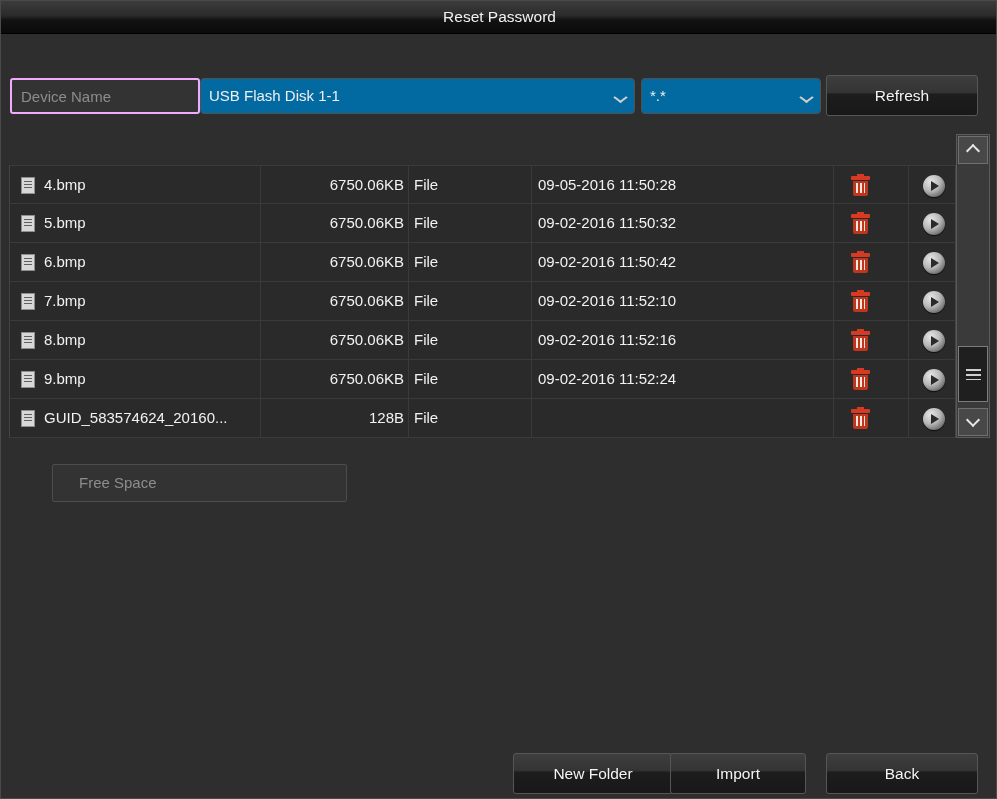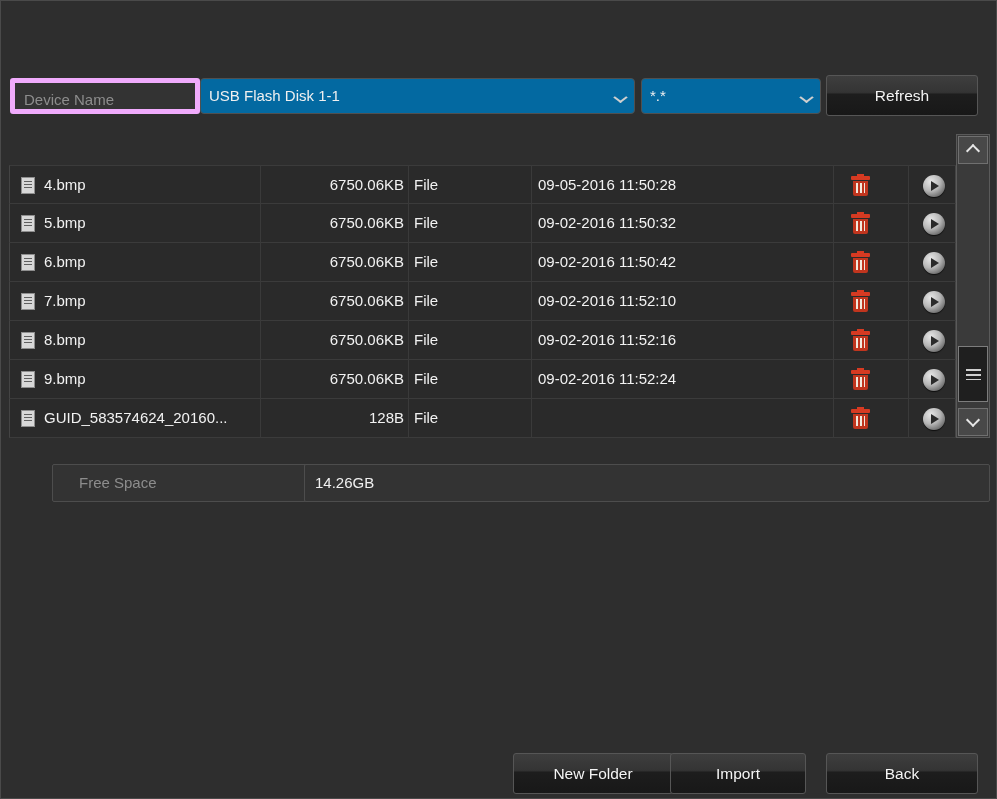--- a/index.html
+++ b/index.html
@@ -45,21 +45,21 @@
     position: absolute;
     left: 0; top: 33px;
     width: 997px;
     height: 58px;
   }
   .lbl-device {
     position: absolute;
     left: 9px; top: 44px;
     width: 190px; height: 36px;
     background: #333333;
-    border: 5px solid #f0abfc;
+    border: 2px solid #f0abfc;
     border-radius: 3px;
     box-sizing: border-box;
     color: #8d8d8d;
     font-size: 15px;
     line-height: 34px;
     padding-left: 9px;
   }
   .combo {
     position: absolute;
     background: #0369a1;
@@ -370,20 +370,23 @@
   }
   .btn-newfolder { left: 512px; width: 160px; }
   .btn-import    { left: 669px; width: 136px; }
   .btn-back      { left: 825px; width: 152px; }
 </style>
 </head>
 <body>
 
 <div id="app">
 
+  <div class="titlebar">
+    <div class="titlebar-text">Reset Password</div>
+  </div>
 
   <div class="toolbar">
     <div class="lbl-device">Device Name</div>
 
     <div class="combo combo-device">
       <span>USB Flash Disk 1-1</span>
       <span class="chev"></span>
     </div>
 
     <div class="combo combo-filter">
@@ -497,21 +500,20 @@
         <span class="sb-grip"></span>
       </div>
       <div class="sb-btn sb-down">
         <span class="arrow-down"></span>
       </div>
     </div>
   </div>
 
   <div class="freespace">
     <div class="fs-label">Free Space</div>
-    <div class="fs-value">14.26GB</div>
   </div>
 
   <div class="footer"></div>
   <div class="btn btn-footer btn-newfolder">New Folder</div>
   <div class="btn btn-footer btn-import">Import</div>
   <div class="btn btn-footer btn-back">Back</div>
 
 </div>
 
 </body></html>

